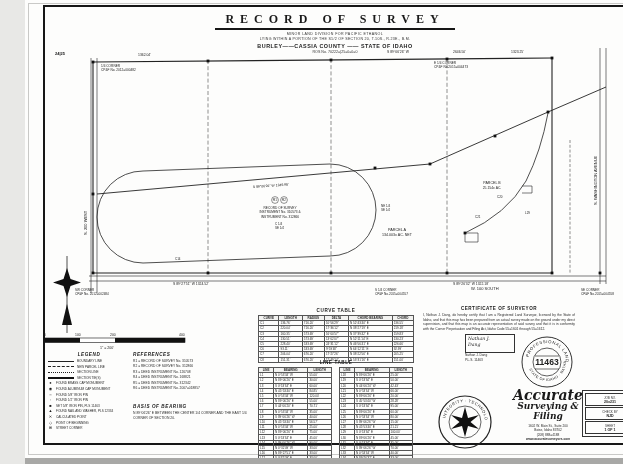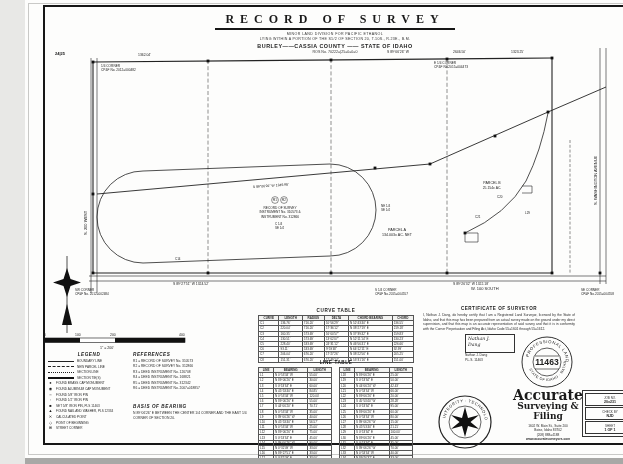--- a/index.html
+++ b/index.html
@@ -47,21 +47,21 @@
   .cert{position:absolute;left:398px;top:306px;width:152px;}
   .cert .panel-title{font-style:normal;letter-spacing:.5px;}
   .cert-body{font-size:3.3px;line-height:1.4;text-align:justify;color:#2a2a2a;}
   .sig-area{display:flex;margin-top:3px;align-items:flex-start;gap:4px;justify-content:flex-end;}
   .sig-box{border:0.8px solid #333;width:44px;height:15px;padding:1px 2px;
            font-family:"DejaVu Serif",serif;font-style:italic;font-size:4.6px;line-height:1.3;}
   .sig-name{font-size:3.2px;line-height:1.4;color:#2a2a2a;}
   
   .firm{position:absolute;left:420px;top:386px;width:196px;height:64px;}
   .firm-script{position:absolute;left:48px;top:2px;width:110px;text-align:center;
-               font-family:"DejaVu Serif",serif;font-weight:bold;}
+               font-family:"DejaVu Serif",serif;font-style:italic;font-weight:bold;}
   .fs1{font-size:14px;line-height:1;}
   .fs2{font-size:9px;line-height:1.1;}
   .fs3{font-size:9px;line-height:1.1;}
   .firm-addr{position:absolute;left:48px;top:38px;width:110px;text-align:center;font-size:3.2px;line-height:1.35;color:#2a2a2a;}
   .firm-web{font-weight:bold;}
   .jobs{position:absolute;right:3px;top:4px;width:52px;border:1px solid #333;padding:1px;}
   .job-box{border:0.8px solid #333;margin:1px;text-align:center;padding:1.5px 0;}
   .job-label{font-size:3px;color:#333;}
   .job-val{font-size:3.6px;font-weight:bold;}
 </style>

